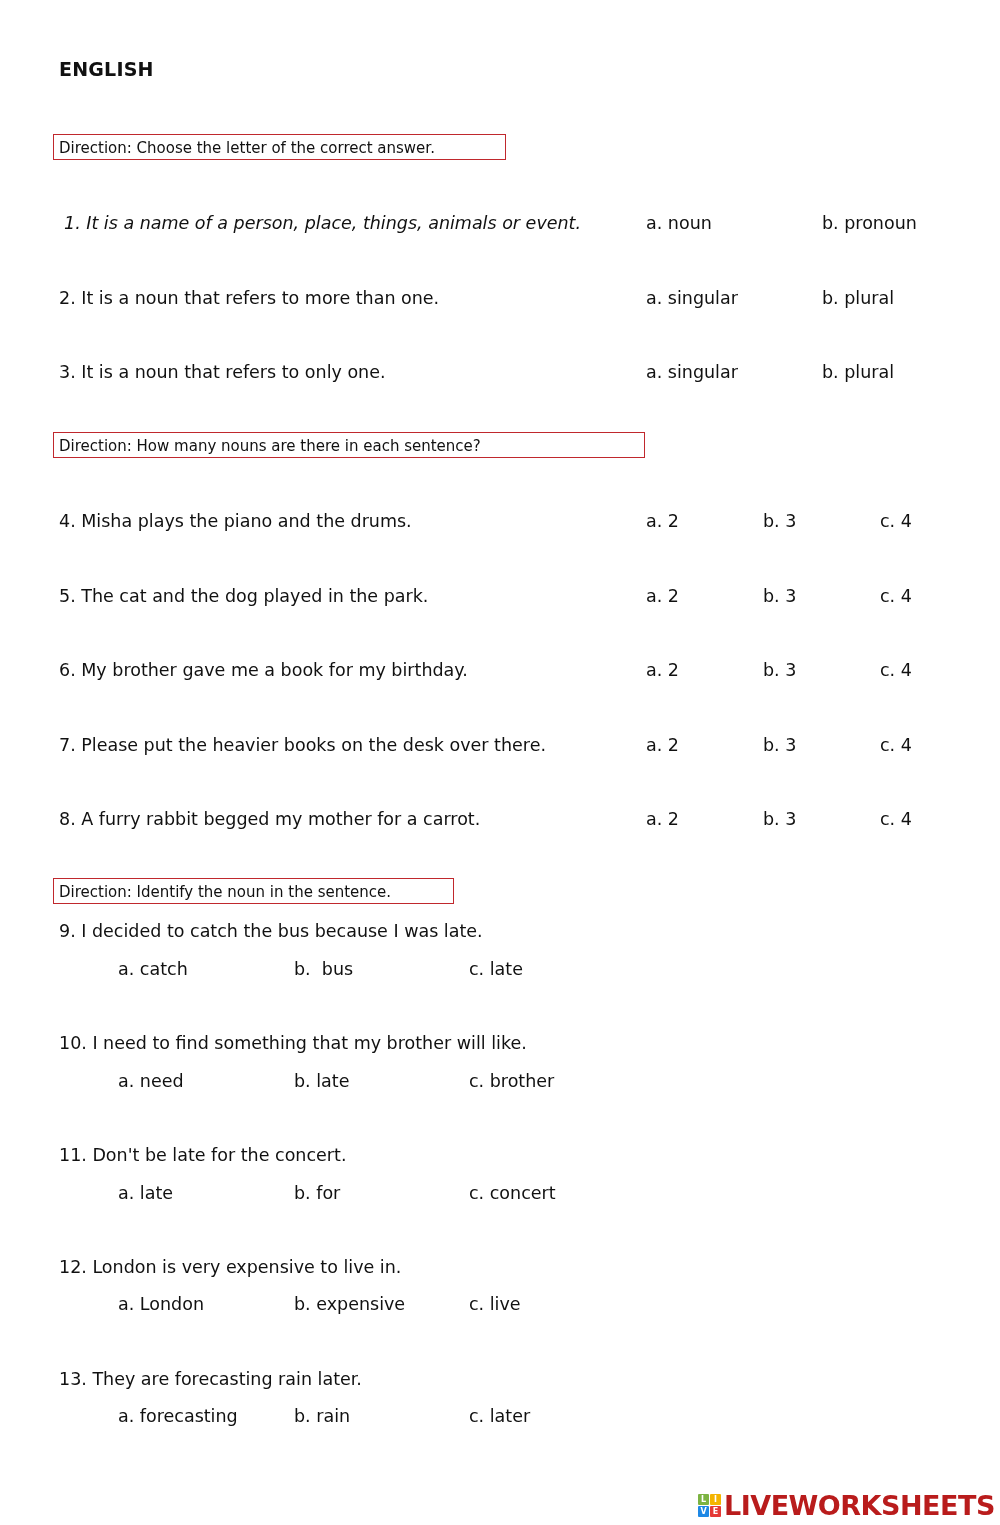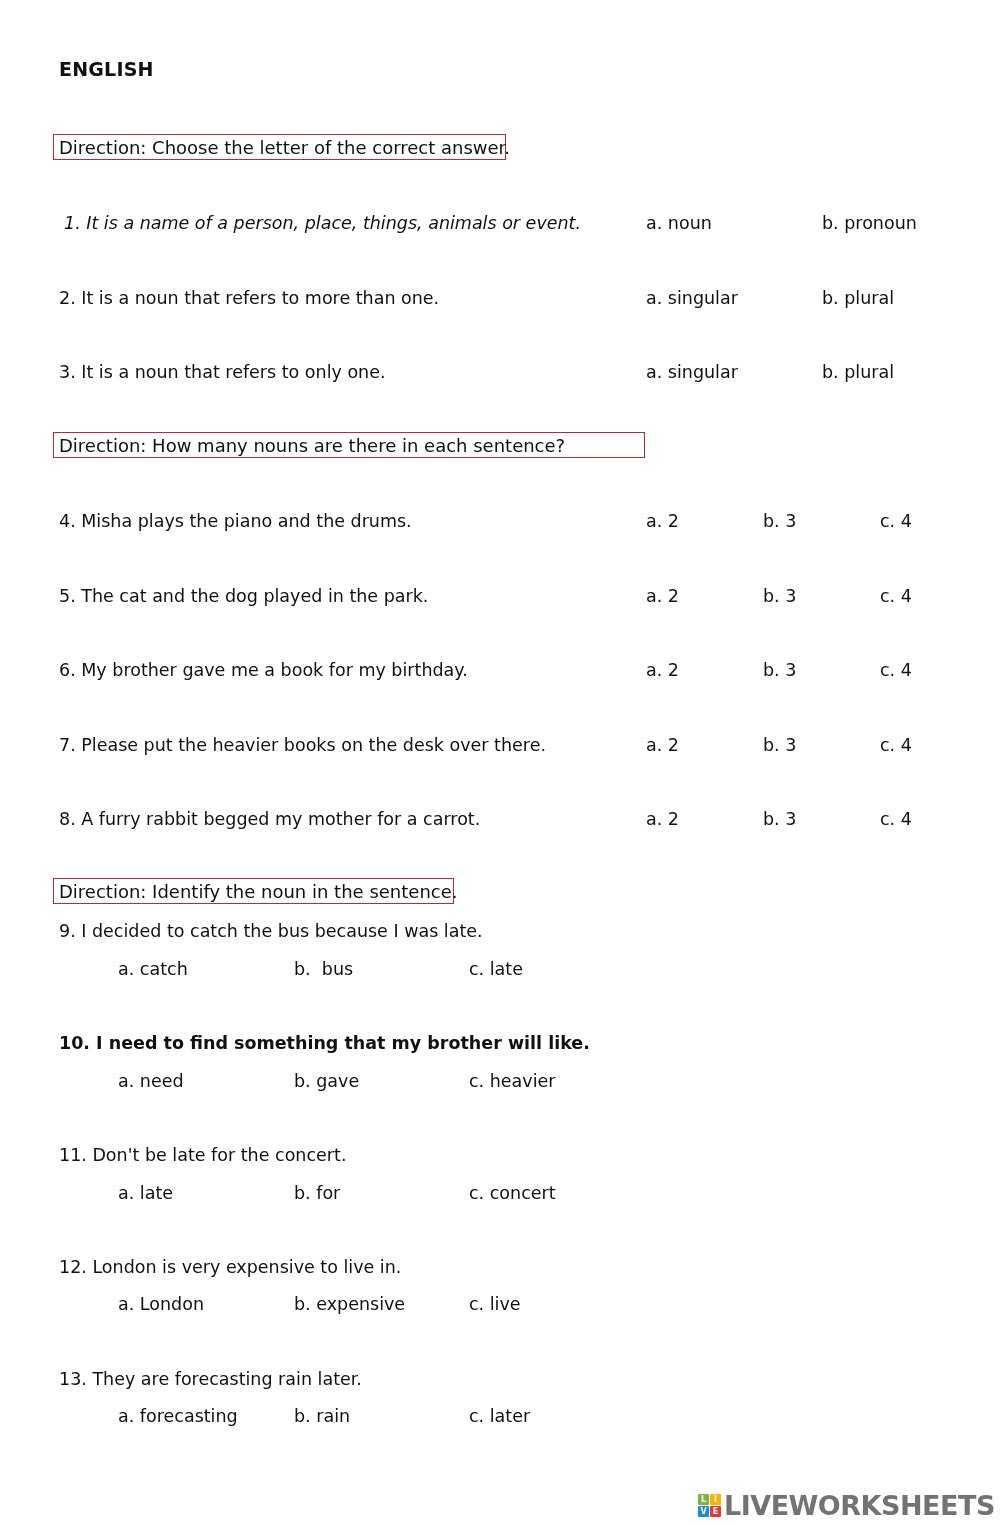--- a/index.html
+++ b/index.html
@@ -5,26 +5,26 @@
   html, body { margin: 0; padding: 0; background: #ffffff; }
   body {
     width: 1000px; height: 1525px; position: relative; overflow: hidden;
     font-family: "DejaVu Sans", sans-serif; color: #111111;
   }
   .abs { position: absolute; white-space: nowrap; }
   .title { left: 59px; top: 58px; font-size: 19px; font-weight: bold; letter-spacing: 0.2px; }
   .txt { font-size: 17.5px; line-height: 22px; }
   .direction {
     position: absolute; border: 1.5px solid #c0282d; padding: 2px 4px 0 5px;
-    font-size: 18px; line-height: 22px; white-space: nowrap; box-sizing: border-box;
+    font-size: 15px; line-height: 22px; white-space: nowrap; box-sizing: border-box;
   }
   .logo { position: absolute; left: 698px; top: 1490px; display: flex; align-items: center; }
   .tiles { display: grid; grid-template-columns: 11px 11px; grid-template-rows: 11px 11px; gap: 1px; margin-right: 3px; }
   .tile { font-size: 8px; font-weight: bold; color: #fff; text-align: center; line-height: 11px; border-radius: 1px; }
-  .logo-text { font-family: "DejaVu Sans", sans-serif; font-weight: bold; font-size: 27px; color: #737373; letter-spacing: -0.5px; }
+  .logo-text { font-family: "DejaVu Sans", sans-serif; font-weight: bold; font-size: 27px; color: #b91c1c; letter-spacing: -0.5px; }
 </style>
 </head>
 <body>
 
 <div class="abs title">ENGLISH</div>
 
 <div class="direction" style="left:53px; top:134px; width:453px; height:26px;">
   <span>Direction: Choose the letter of the correct answer.</span>
 </div>
 
@@ -71,24 +71,24 @@
 
 <div class="direction" style="left:53px; top:878px; width:401px; height:26px;">
   <span>Direction: Identify the noun in the sentence.</span>
 </div>
 
 <div class="abs txt" style="left:59px; top:920px;">9. I decided to catch the bus because I was late.</div>
 <div class="abs txt" style="left:118px; top:958px;">a. catch</div>
 <div class="abs txt" style="left:294px; top:958px; white-space:pre;">b.  bus</div>
 <div class="abs txt" style="left:469px; top:958px;">c. late</div>
 
-<div class="abs txt" style="left:59px; top:1032px;font-weight:bold;">10. I need to find something that my brother will like.</div>
+<div class="abs txt" style="left:59px; top:1032px;">10. I need to find something that my brother will like.</div>
 <div class="abs txt" style="left:118px; top:1070px;">a. need</div>
-<div class="abs txt" style="left:294px; top:1070px;">b. gave</div>
-<div class="abs txt" style="left:469px; top:1070px;">c. heavier</div>
+<div class="abs txt" style="left:294px; top:1070px;">b. late</div>
+<div class="abs txt" style="left:469px; top:1070px;">c. brother</div>
 
 <div class="abs txt" style="left:59px; top:1144px;">11. Don't be late for the concert.</div>
 <div class="abs txt" style="left:118px; top:1182px;">a. late</div>
 <div class="abs txt" style="left:294px; top:1182px;">b. for</div>
 <div class="abs txt" style="left:469px; top:1182px;">c. concert</div>
 
 <div class="abs txt" style="left:59px; top:1256px;">12. London is very expensive to live in.</div>
 <div class="abs txt" style="left:118px; top:1293px;">a. London</div>
 <div class="abs txt" style="left:294px; top:1293px;text-align:center;">b. expensive</div>
 <div class="abs txt" style="left:469px; top:1293px;">c. live</div>

